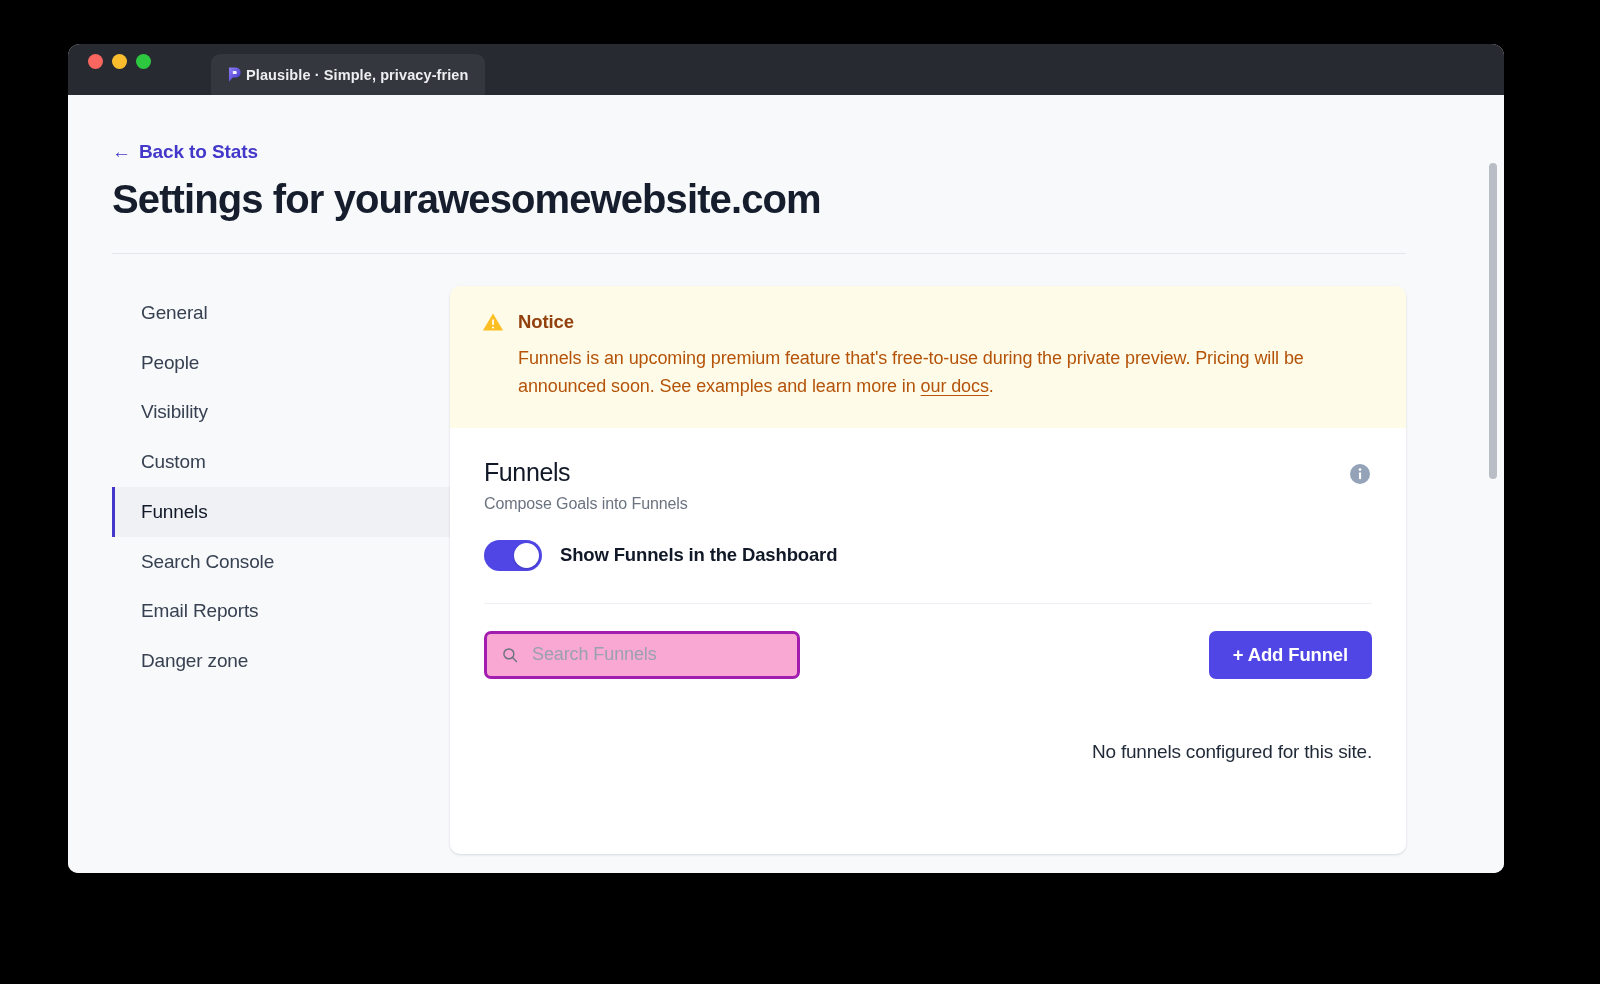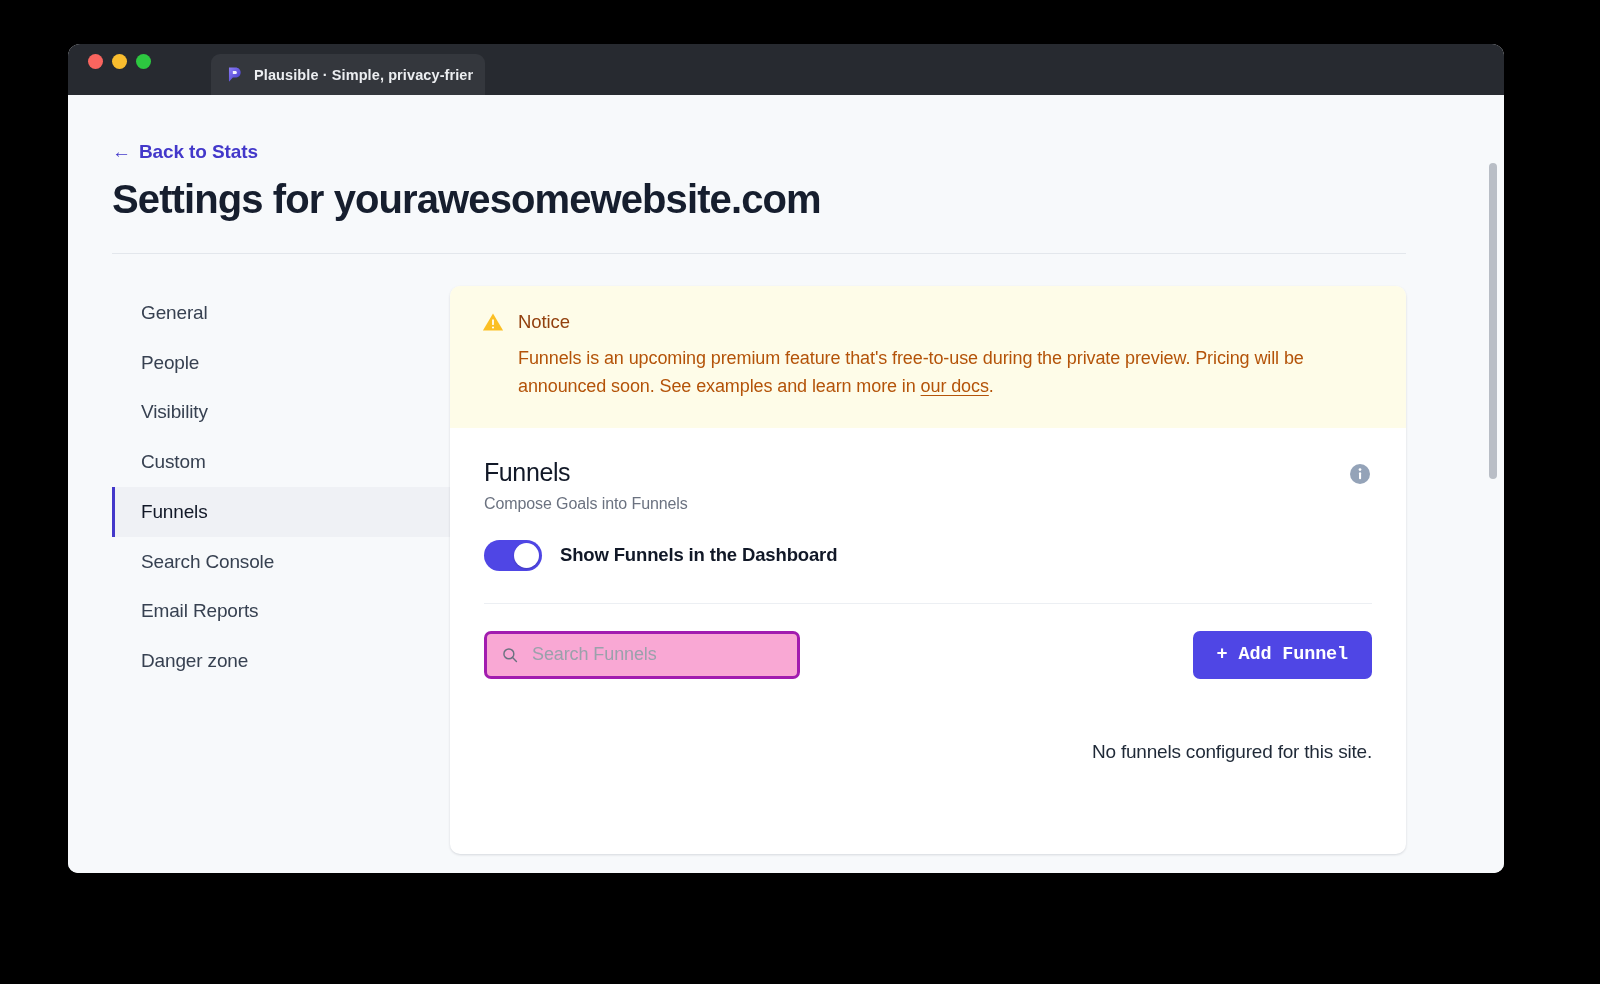--- a/index.html
+++ b/index.html
@@ -62,21 +62,21 @@
     display: flex;
     align-items: flex-end;
     height: 100%;
     margin-left: 60px;
   }
 
   .tab {
     position: relative;
     display: flex;
     align-items: center;
-    gap: 10px;
+    gap: 2px;
     height: 41px;
     width: 274px;
     padding: 0 12px 0 14px;
     background: #34373d;
     border-radius: 9px 9px 0 0;
     overflow: hidden;
   }
   .tab::before {
     content: "";
     position: absolute;
@@ -206,21 +206,21 @@
     padding: 25px 34px 27px 32px;
   }
   .notice-head {
     display: flex;
     align-items: center;
     gap: 14px;
   }
   .warning-icon { width: 22px; height: 22px; display: block; }
   #notice-title {
     font-size: 18.5px;
-    font-weight: 400;
+    font-weight: 700;
     color: #92400e;
     letter-spacing: -0.1px;
   }
   #notice-body {
     margin-top: 12px;
     margin-left: 36px;
     font-size: 18px;
     line-height: 1.55;
     color: #b45309;
     letter-spacing: -0.1px;
@@ -331,21 +331,21 @@
   }
   #search-input::placeholder { color: #9aa1ab; }
 
   #add-funnel-button {
     height: 48px;
     padding: 0 24px;
     background: #4f46e5;
     border: none;
     border-radius: 7px;
     color: #ffffff;
-    font-family: Liberation Mono, monospace;
+    font-family: Liberation Sans, sans-serif;
     font-size: 18.5px;
     font-weight: 700;
     letter-spacing: -0.15px;
     cursor: pointer;
   }
 
   #empty-state {
     margin-top: 62px;
     text-align: right;
     font-size: 19px;

